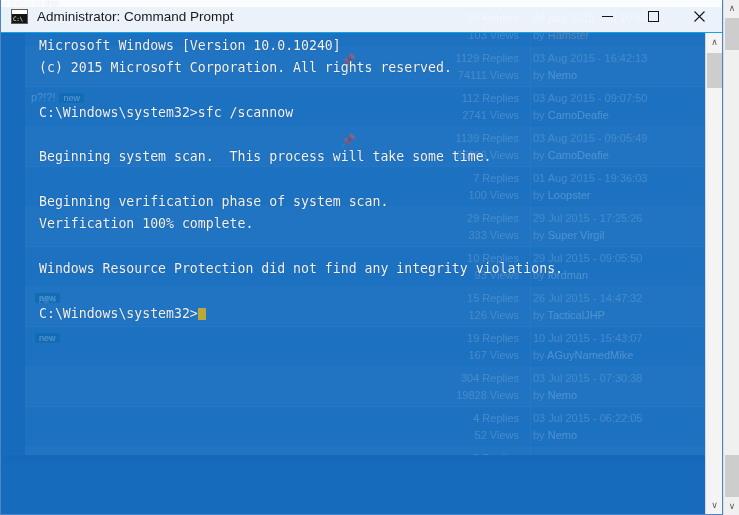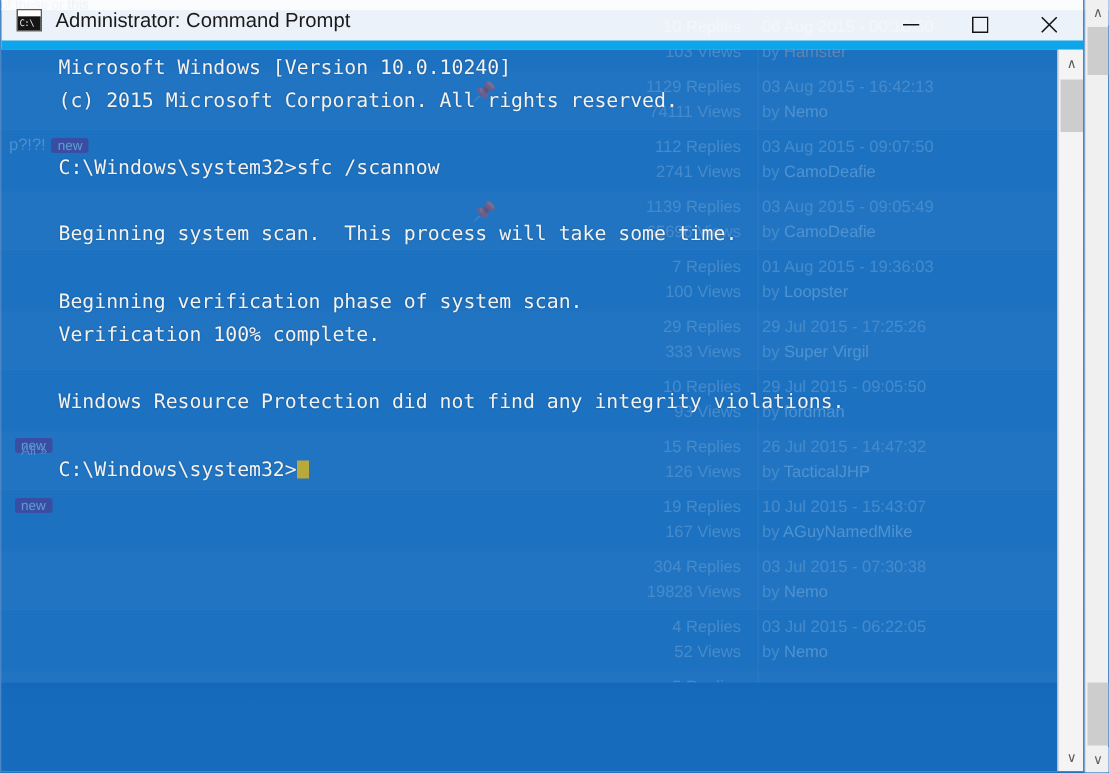--- a/index.html
+++ b/index.html
@@ -19,37 +19,38 @@
     position:absolute; top:0; left:0; width:739px; height:7px;
     background:#f4f7fa; overflow:hidden;
     font-size:9px; color:#7f93a8; line-height:7px;
     white-space:nowrap;
   }
   .page-sliver .hl { color:#2b6dad; background:#d3e3f2; }
 
   .forum-list {
     position:absolute; left:0; top:7px; width:723px;
     background:#1668bc;
+    padding-left:25px;
   }
   .frow {
     position:relative; height:40px; width:723px;
     border-bottom:1px solid rgba(255,255,255,0.06);
     background:#2477c4;
   }
   .frow.alt { background:#2f7fc9; }
   .fr-title {
     position:absolute; left:6px; top:4px; width:360px;
     font-size:11px; color:#9fc4e6; white-space:nowrap; overflow:hidden;
   }
   .fr-sub {
     position:absolute; left:14px; top:8px;
     font-size:9px; color:#9fc4e6;
   }
   .badge-new {
-    display:inline-block; background:#701a75; color:#cfe3f6;
+    display:inline-block; background:#0369a1; color:#cfe3f6;
     font-size:9px; padding:0 4px; border-radius:2px; margin-left:4px;
   }
   .fr-stats {
     position:absolute; left:382px; top:3px; width:112px;
     text-align:right; font-size:11px; color:#8fb9de; line-height:17px;
   }
   .fr-last {
     position:absolute; left:508px; top:3px; width:210px;
     font-size:11px; color:#8fb9de; line-height:17px;
   }
@@ -90,21 +91,21 @@
   
   #cmd-window {
     position:absolute; left:0; top:0; width:723px; height:515px;
     border:1px solid #4a86c5;
     border-top:none;
     display:flex; flex-direction:column;
   }
   #titlebar {
     height:33px; flex:0 0 33px;
     background:rgba(251,252,253,0.93);
-    border-bottom:6px solid #0ea5e9;
+    border-bottom:1px solid #0ea5e9;
     display:flex; align-items:center;
     position:relative;
   }
   #cmd-icon {
     width:17px; height:15px; margin-left:10px;
     background:#fff; border:1px solid #5c5c5c;
     position:relative; flex:0 0 17px;
   }
   #cmd-icon::before {
     content:""; position:absolute; left:0; top:0; right:0; height:4px;

